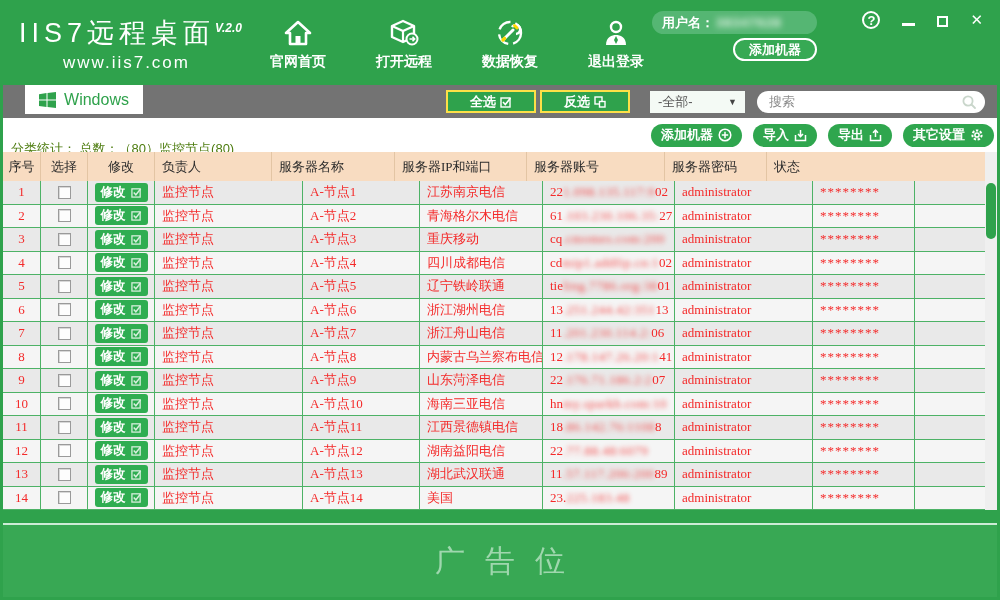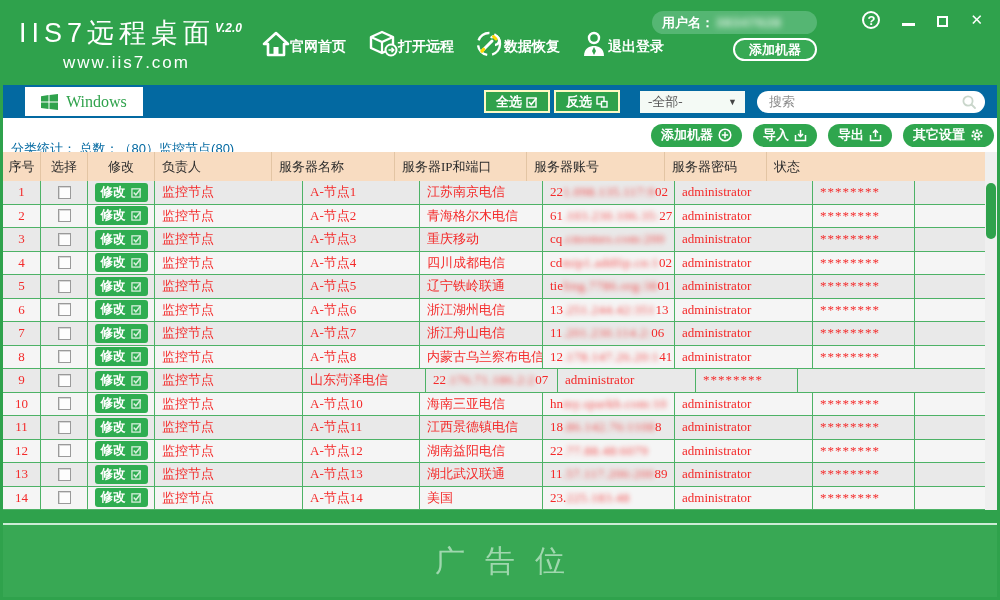--- a/index.html
+++ b/index.html
@@ -8,57 +8,57 @@
   .window { width:1000px; height:600px; background:#fff; border:3px solid #2fa24c;
             display:flex; flex-direction:column; overflow:hidden; position:relative; }
 
   
   .topbar { height:82px; background:#2fa24c; display:flex; align-items:center; position:relative; flex:none; }
   .logo { margin-left:16px; width:215px; color:#fff; }
   .logo-line1 { font-size:27px; font-weight:200; letter-spacing:5px; white-space:nowrap; }
   .logo-ver { font-size:12px; font-style:italic; font-weight:bold; vertical-align:super; letter-spacing:0; }
   .logo-line2 { font-size:17px; font-weight:300; letter-spacing:2px; text-align:center; margin-top:2px; }
   .topnav { display:flex; margin-left:28px; gap:34px; }
-  .nav-item { display:flex; flex-direction:row; align-items:center; cursor:pointer; width:72px;text-align:center; }
+  .nav-item { display:flex; flex-direction:column; align-items:center; cursor:pointer; width:72px;text-align:center; }
   .nav-item .ico { height:30px; display:flex; align-items:center; justify-content:center; }
   .nav-item .lbl { color:#fff; font-size:14px; font-weight:bold; margin-top:5px; white-space:nowrap; }
   .userbox { position:absolute; right:180px; top:8px; width:165px; }
   .user-pill { background:#55b673; border-radius:12px; height:23px; display:flex; align-items:center;
                padding:0 10px; color:#fff; font-size:13px; font-weight:bold; }
   .user-masked { color:#e9f5ec; filter:blur(3px); font-size:13px; margin-left:2px; letter-spacing:1px; }
   .badge-pill { position:absolute; right:0; top:27px; border:2px solid #fff; background:#37a954; border-radius:12px;
                 height:23px; padding:0 14px; color:#fff; font-size:13px; font-weight:bold;
                 display:inline-flex; align-items:center; }
   .winctl { position:absolute; right:14px; top:8px; display:flex; align-items:center; gap:22px; }
   .help-circle { width:18px; height:18px; border:2px solid #fff; border-radius:50%; color:#fff;
                  font-size:13px; font-weight:bold; display:flex; align-items:center; justify-content:center; cursor:pointer; }
   .btn-min { width:13px; height:3px; background:#fff; margin-top:8px; cursor:pointer; }
   .btn-max { width:11px; height:11px; border:2px solid #fff; margin-top:2px; cursor:pointer; }
   .btn-close { color:#fff; font-size:15px; font-weight:bold; cursor:pointer; line-height:18px; }
 
   
-  .tabbar { height:33px; background:#0369a1; display:flex; align-items:center; position:relative; flex:none;font-family:Liberation Serif, serif; }
+  .tabbar { height:33px; background:#737373; display:flex; align-items:flex-start; position:relative; flex:none; }
   .tab-windows { margin-left:22px; background:#fff; height:29px; width:118px; display:flex; align-items:center;
                  justify-content:center; gap:8px; color:#2fa24c; font-size:16px; cursor:pointer; }
   .tab-cluster { position:absolute; right:12px; top:5px; display:flex; align-items:center; }
-  .sel-btn { background:#2fa24c; border:2px solid #fef9c3; color:#fff; font-size:13px; font-weight:bold;
-             height:23px; padding:0 10px; display:inline-flex; align-items:center; gap:4px; cursor:pointer; }
+  .sel-btn { background:#2fa24c; border:2px solid #fde047; color:#fff; font-size:13px; font-weight:bold;
+             height:23px; padding:0 22px; display:inline-flex; align-items:center; gap:4px; cursor:pointer; }
   .sel-btn + .sel-btn { margin-left:4px; }
-  .dropdown { margin-left:20px; width:105px; height:22px; background:#f4faf5; color:#555; font-size:13px;
+  .dropdown { margin-left:20px; width:95px; height:22px; background:#f4faf5; color:#555; font-size:13px;
               display:flex; align-items:center; padding:0 8px; justify-content:space-between; cursor:pointer; }
   .dd-arrow { font-size:9px; color:#444; }
   .searchbox { margin-left:12px; width:228px; height:22px; background:#fff; border-radius:11px;
                display:flex; align-items:center; padding:0 8px 0 12px; }
   .searchbox input { border:none; outline:none; flex:1; font-size:13px; color:#444; background:transparent;
                      font-family:inherit; }
   .searchbox input::placeholder { color:#8a8a8a; }
 
   
   .statsbar { height:34px; background:#fff; display:flex; align-items:center; position:relative; flex:none; }
-  .stats-text { margin-left:8px; font-size:13px; color:#0369a1; font-weight:500;margin-top:28px; }
+  .stats-text { margin-left:8px; font-size:13px; color:#4d7c0f; font-weight:500;margin-top:28px; }
   .actions { position:absolute; right:3px; display:flex; gap:11px; }
   .act-pill { background:#2fa64e; border-radius:12px; height:23px; padding:0 10px; color:#fff; font-size:13px;
               font-weight:bold; display:inline-flex; align-items:center; gap:5px; cursor:pointer; }
 
   
   .tablewrap { flex:none; height:358px; display:flex; position:relative;font-family:Liberation Serif, serif; }
   .tbl { width:982px; display:flex; flex-direction:column; }
   .thead { height:29px; background:#f8dcc1; display:flex; flex:none; }
   .th { font-size:13px; color:#2b2b2b; display:flex; align-items:center; padding-left:7px;
         border-right:1px solid #e3c5a4; flex:none; }
@@ -494,20 +494,21 @@
                 <span>修改</span>
                 <span>
                   <svg width="11" height="11" viewBox="0 0 12 12">
                     <rect x="1" y="2" width="9" height="9" fill="none" stroke="#d7efdd" stroke-width="1.4"></rect>
                     <path d="M3 6 L5.3 8.5 L10.5 2" fill="none" stroke="#d7efdd" stroke-width="1.6"></path>
                   </svg>
                 </span>
               </span>
             </div>
             <div class="td c3">监控节点</div>
+            <div class="td c4">A-节点9</div>
             <div class="td c5">山东菏泽电信</div>
             <div class="td c6">
               <span>22</span>
               <span class="blurred">.176.71.186.2:2</span>
               <span>07</span>
             </div>
             <div class="td c7">administrator</div>
             <div class="td c8 pwd">********</div>
             <div class="td c9"></div>
           </div>

